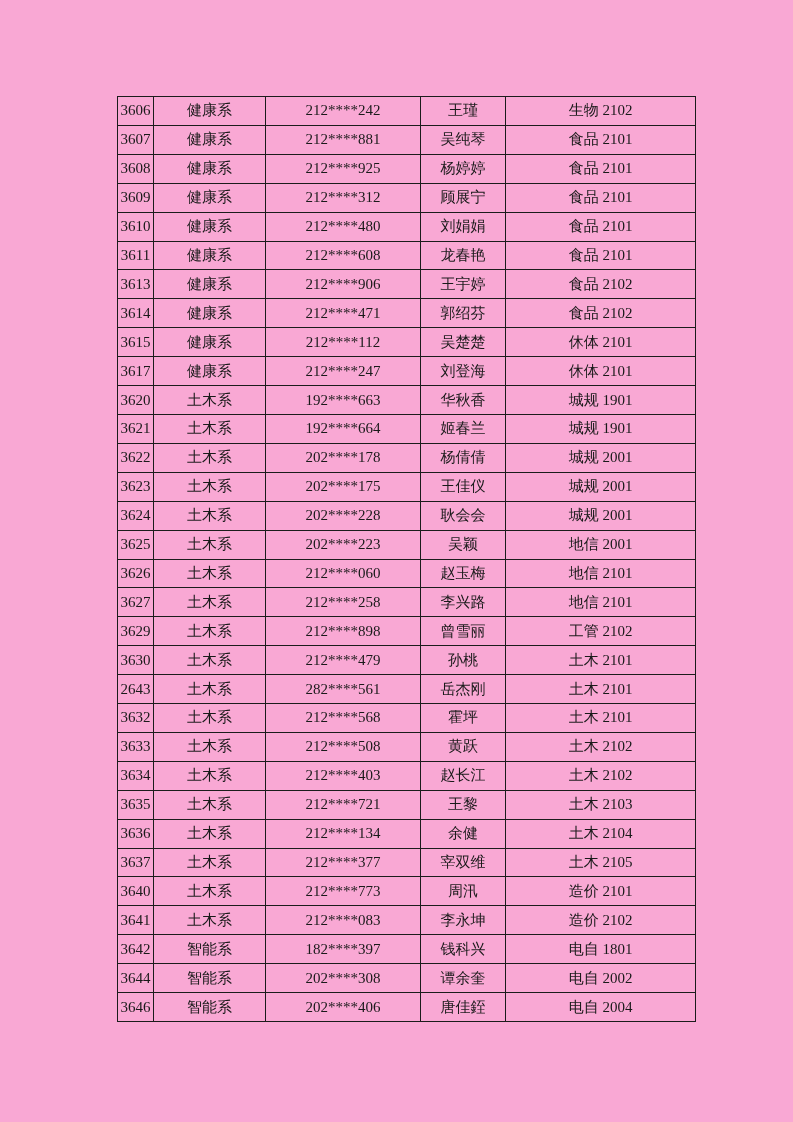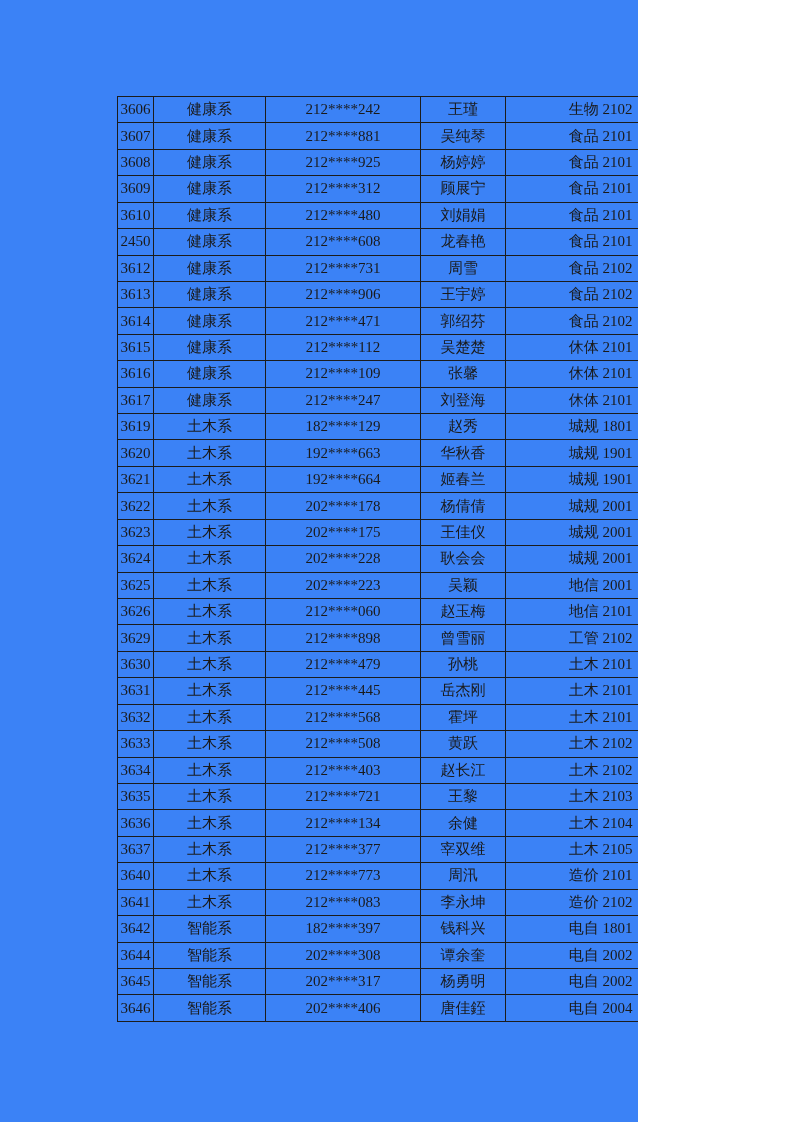--- a/index.html
+++ b/index.html
@@ -10,23 +10,23 @@
   body {
     width: 793px;
     height: 1122px;
     position: relative;
     font-family: "Liberation Serif", "DejaVu Serif", serif;
   }
   .page {
     position: absolute;
     left: 0;
     top: 0;
-    width: 638px;
+    width: 793px;
     height: 1122px;
-    background: #3b82f6;
+    background: #f9a8d4;
     overflow: hidden;
   }
   table.roster {
     position: absolute;
     left: 117px;
     top: 96px;
     width: 578px;
     height: 926px;
     border-collapse: collapse;
     table-layout: fixed;
@@ -90,32 +90,25 @@
           <td>食品 2101</td>
         </tr>
         <tr>
           <td>3610</td>
           <td>健康系</td>
           <td>212****480</td>
           <td>刘娟娟</td>
           <td>食品 2101</td>
         </tr>
         <tr>
-          <td>2450</td>
+          <td>3611</td>
           <td>健康系</td>
           <td>212****608</td>
           <td>龙春艳</td>
           <td>食品 2101</td>
-        </tr>
-        <tr>
-          <td>3612</td>
-          <td>健康系</td>
-          <td>212****731</td>
-          <td>周雪</td>
-          <td>食品 2102</td>
         </tr>
         <tr>
           <td>3613</td>
           <td>健康系</td>
           <td>212****906</td>
           <td>王宇婷</td>
           <td>食品 2102</td>
         </tr>
         <tr>
           <td>3614</td>
@@ -125,41 +118,27 @@
           <td>食品 2102</td>
         </tr>
         <tr>
           <td>3615</td>
           <td>健康系</td>
           <td>212****112</td>
           <td>吴楚楚</td>
           <td>休体 2101</td>
         </tr>
         <tr>
-          <td>3616</td>
-          <td>健康系</td>
-          <td>212****109</td>
-          <td>张馨</td>
-          <td>休体 2101</td>
-        </tr>
-        <tr>
           <td>3617</td>
           <td>健康系</td>
           <td>212****247</td>
           <td>刘登海</td>
           <td>休体 2101</td>
         </tr>
         <tr>
-          <td>3619</td>
-          <td>土木系</td>
-          <td>182****129</td>
-          <td>赵秀</td>
-          <td>城规 1801</td>
-        </tr>
-        <tr>
           <td>3620</td>
           <td>土木系</td>
           <td>192****663</td>
           <td>华秋香</td>
           <td>城规 1901</td>
         </tr>
         <tr>
           <td>3621</td>
           <td>土木系</td>
           <td>192****664</td>
@@ -195,37 +174,44 @@
           <td>地信 2001</td>
         </tr>
         <tr>
           <td>3626</td>
           <td>土木系</td>
           <td>212****060</td>
           <td>赵玉梅</td>
           <td>地信 2101</td>
         </tr>
         <tr>
+          <td>3627</td>
+          <td>土木系</td>
+          <td>212****258</td>
+          <td>李兴路</td>
+          <td>地信 2101</td>
+        </tr>
+        <tr>
           <td>3629</td>
           <td>土木系</td>
           <td>212****898</td>
           <td>曾雪丽</td>
           <td>工管 2102</td>
         </tr>
         <tr>
           <td>3630</td>
           <td>土木系</td>
           <td>212****479</td>
           <td>孙桃</td>
           <td>土木 2101</td>
         </tr>
         <tr>
-          <td>3631</td>
-          <td>土木系</td>
-          <td>212****445</td>
+          <td>2643</td>
+          <td>土木系</td>
+          <td>282****561</td>
           <td>岳杰刚</td>
           <td>土木 2101</td>
         </tr>
         <tr>
           <td>3632</td>
           <td>土木系</td>
           <td>212****568</td>
           <td>霍坪</td>
           <td>土木 2101</td>
         </tr>
@@ -286,27 +272,20 @@
           <td>电自 1801</td>
         </tr>
         <tr>
           <td>3644</td>
           <td>智能系</td>
           <td>202****308</td>
           <td>谭余奎</td>
           <td>电自 2002</td>
         </tr>
         <tr>
-          <td>3645</td>
-          <td>智能系</td>
-          <td>202****317</td>
-          <td>杨勇明</td>
-          <td>电自 2002</td>
-        </tr>
-        <tr>
           <td>3646</td>
           <td>智能系</td>
           <td>202****406</td>
           <td>唐佳銍</td>
           <td>电自 2004</td>
         </tr>
       </tbody>
   </table>
 </div>
 

